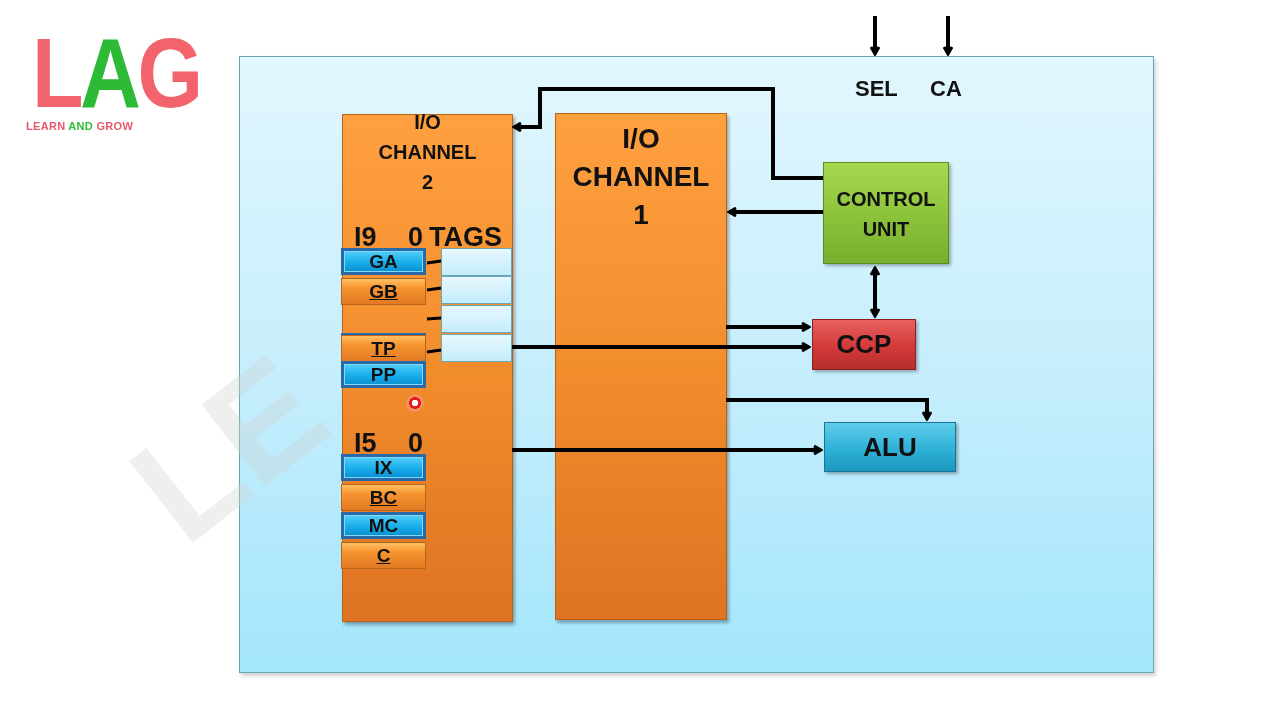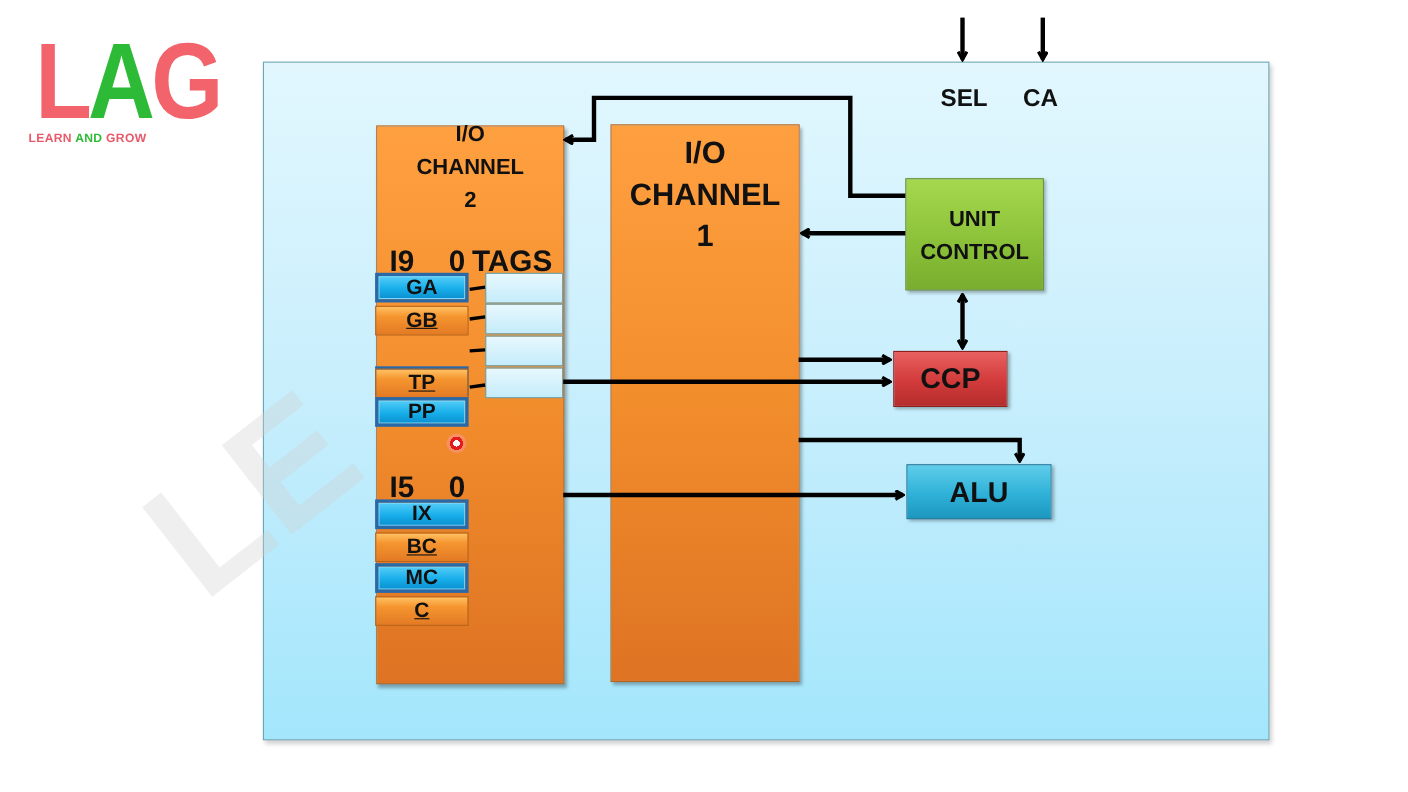--- a/index.html
+++ b/index.html
@@ -146,22 +146,22 @@
 <div id="lower-regs">
     <div class="reg blue" style="top: 454px;">IX</div>
     <div class="reg orange" style="top: 484px;">BC</div>
     <div class="reg blue" style="top: 512px;">MC</div>
     <div class="reg orange" style="top: 542px;">C</div>
   </div>
 
 <div class="abs cursor-ring"></div>
 
 <div class="unit control-unit">
+  <div>CONTROL</div>
   <div>UNIT</div>
-  <div>CONTROL</div>
 </div>
 <div class="unit ccp">CCP</div>
 <div class="unit alu">ALU</div>
 
 <div class="abs sig" style="left:855px; top:76px;">SEL</div>
 <div class="abs sig" style="left:930px; top:76px;">CA</div>
 
 <svg class="wires" width="1280" height="720">
   <defs>
     <marker id="ah" markerWidth="10" markerHeight="10" refX="8" refY="5" orient="auto" markerUnits="userSpaceOnUse">

